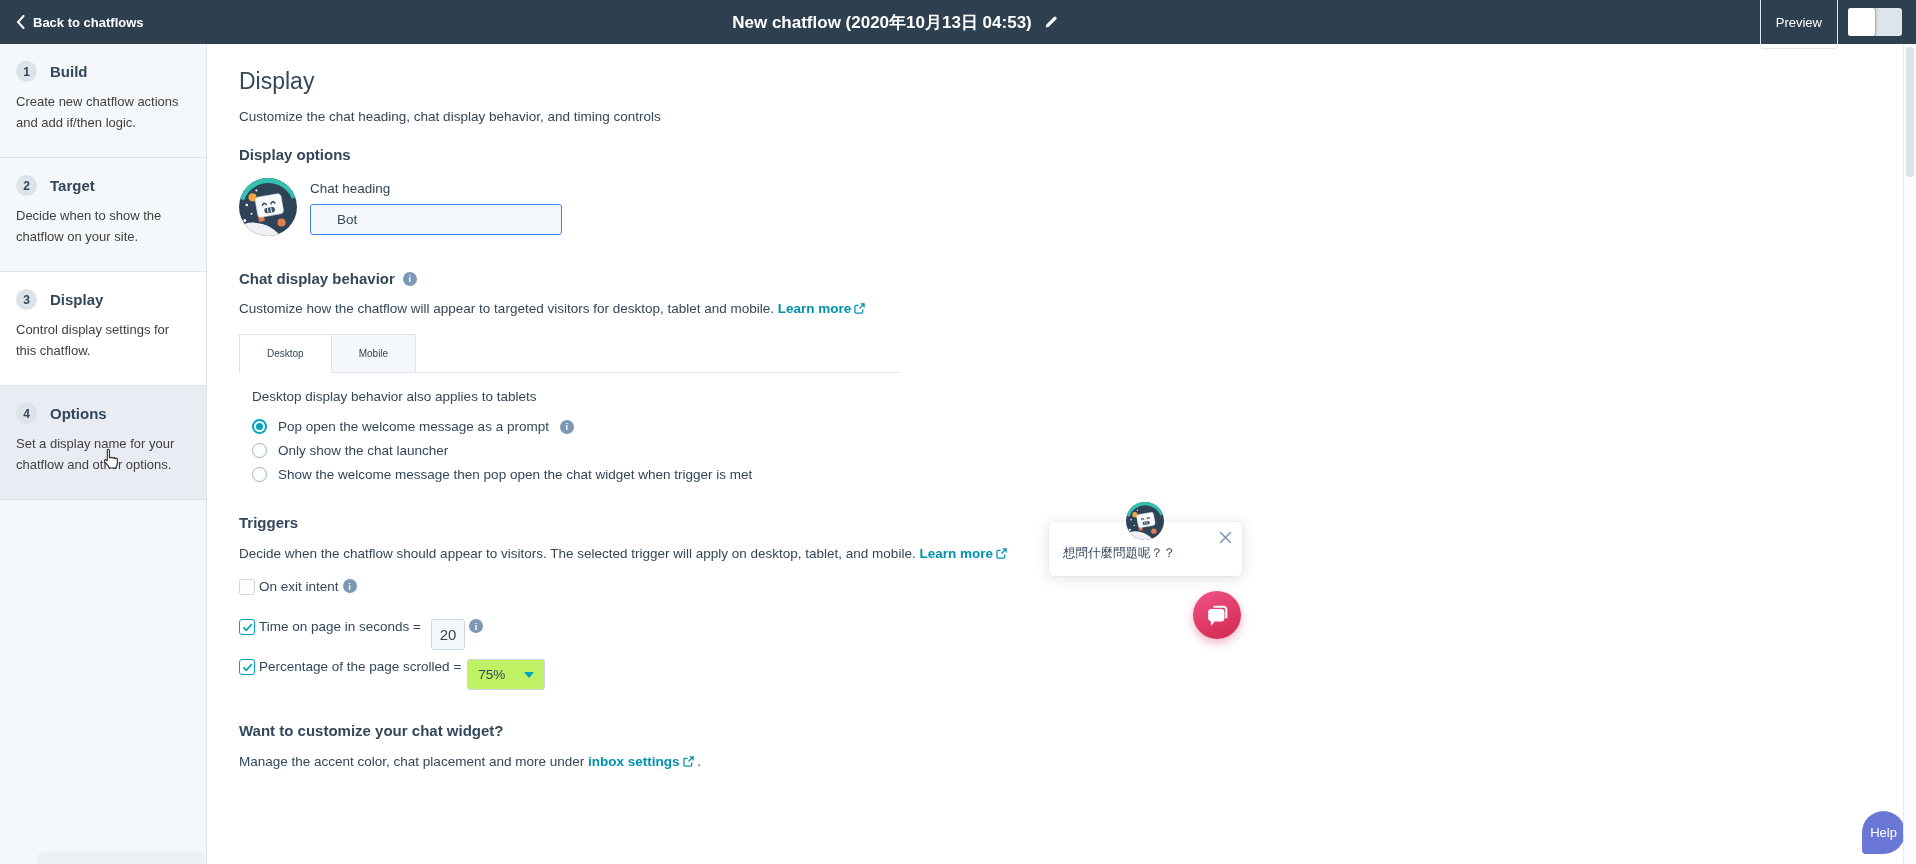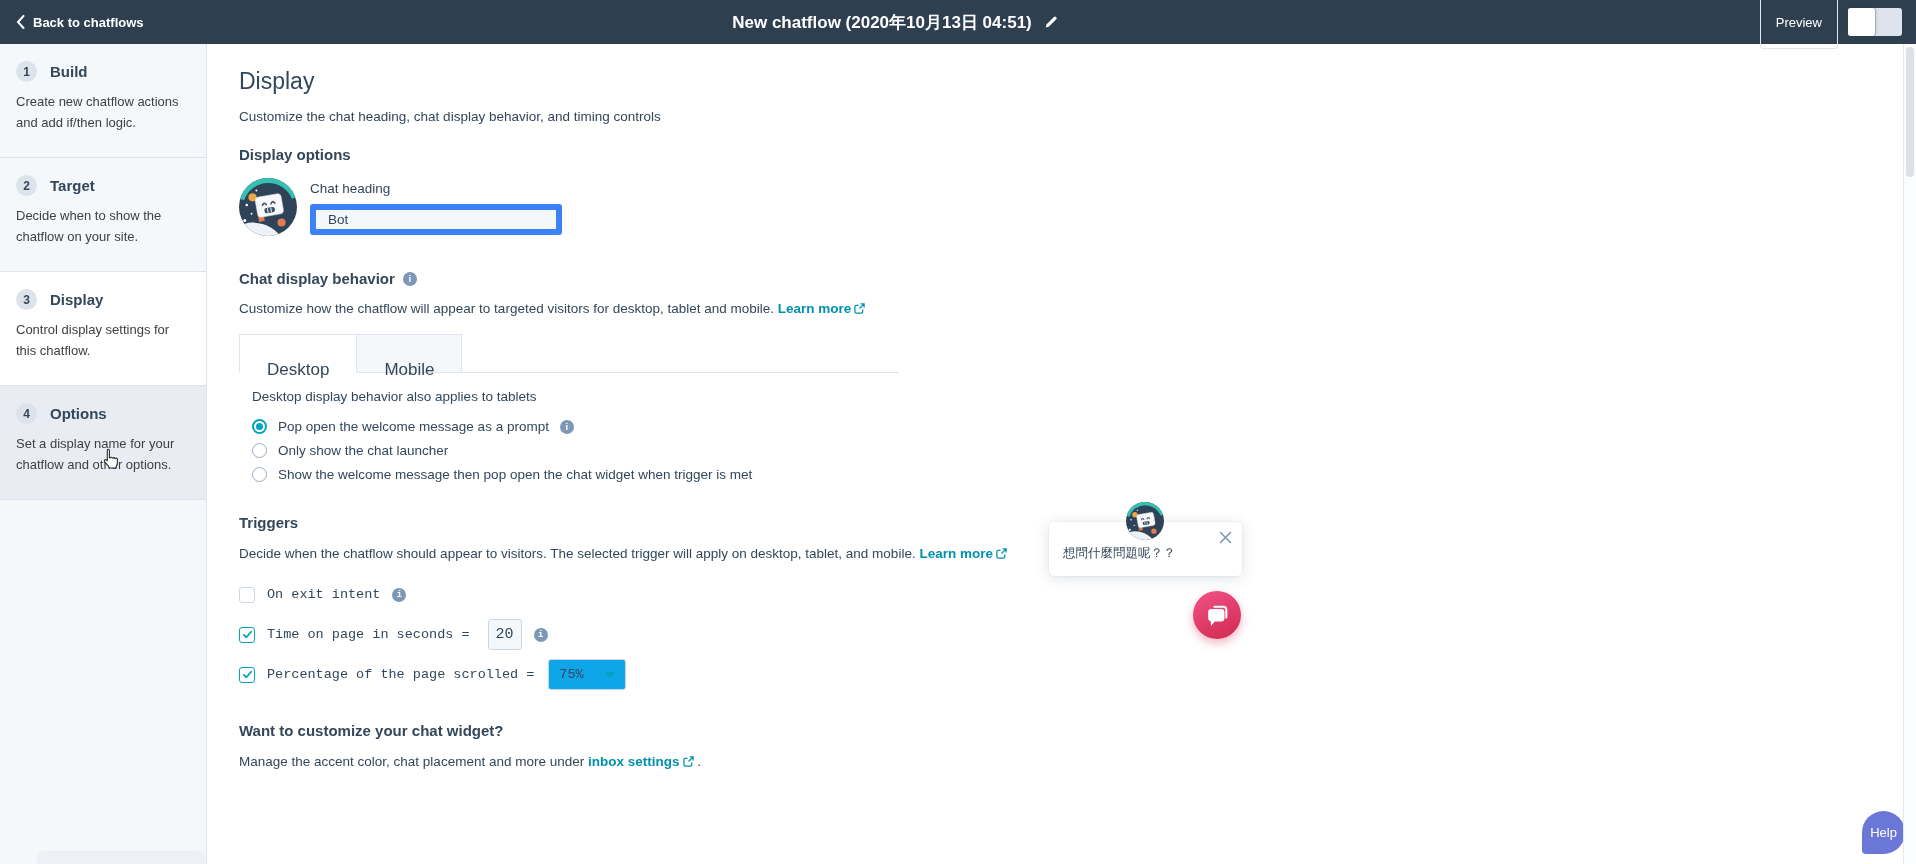--- a/index.html
+++ b/index.html
@@ -76,31 +76,31 @@
   .page-subtitle { font-size:13.5px; margin-bottom:22px; }
   .section-heading { font-size:15px; font-weight:700; margin-bottom:15px; }
   .heading-with-info { display:flex; align-items:center; gap:8px; margin-bottom:14px; }
   .heading-with-info .section-heading { margin-bottom:0; }
 
   .avatar-row { display:flex; gap:13px; margin-bottom:34px; }
   .avatar-58 { width:58px; height:58px; flex:0 0 58px; }
   .field-label { display:block; font-size:13.5px; margin:3px 0 8px; }
   .text-input {
     width:252px; height:31px; background:#f5f8fa;
-    border:6px solid #3b82f6; border-radius:3px;
-    padding:0 12px; font-size:13.5px; color:#33475b; font-family:inherit;
+    border:1px solid #3b82f6; border-radius:3px;
+    padding:0 26px; font-size:13.5px; color:#33475b; font-family:inherit;
   }
 
   .desc-line { font-size:13.5px; margin-bottom:17px; }
   .link { color:#0091ae; font-weight:700; text-decoration:none; cursor:pointer; }
   .ext-icon { color:#0091ae; margin-left:3px; vertical-align:-1px; }
 
   .tabs { display:flex; border-bottom:1px solid #dfe3eb; width:660px; }
   .tab {
-    padding:16px 27px; height:39px; line-height:38px; font-size:17px;
+    padding:0 27px; height:39px; line-height:38px; font-size:10px;
     border:1px solid #dfe3eb; background:#f5f8fa; margin-bottom:-1px; cursor:pointer;
   }
   .tab + .tab { border-left:none; }
   .tab.active { background:#fff; border-bottom-color:#fff; }
   .tab-panel { padding:16px 0 0 13px; }
   .tab-note { font-size:13.5px; margin-bottom:15px; }
 
   .radio-row { display:flex; align-items:center; gap:11px; margin-bottom:9px; font-size:13.5px; cursor:pointer; }
   .radio {
     width:15px; height:15px; border-radius:50%;
@@ -112,33 +112,33 @@
 
   .info-icon {
     display:inline-flex; width:14px; height:14px; border-radius:50%;
     background:#7c98b6; color:#fff; align-items:center; justify-content:center;
     font-size:9.5px; font-weight:700; font-style:normal; flex:0 0 14px; cursor:pointer;
   }
   .info-icon::after { content:"i"; }
 
   .section-gap { margin-top:32px; }
 
-  .check-row { display:flex; align-items:center; gap:12px; font-size:13.5px; min-height:31px; margin-bottom:9px;font-family:Liberation Mono, monospace; }
+  .check-row { display:flex; align-items:flex-start; gap:4px; font-size:13.5px; min-height:31px; margin-bottom:9px; }
   .checkbox {
     width:16px; height:16px; border:1px solid #cbd6e2; border-radius:3px;
     background:#fff; flex:0 0 16px; display:flex; align-items:center; justify-content:center; cursor:pointer;
   }
   .checkbox.checked { border-color:#00a4bd; }
   .num-input {
     width:34px; height:31px; background:#f5f8fa; border:1px solid #cbd6e2;
     border-radius:3px; font-size:15px; color:#33475b; text-align:center;
     font-family:inherit; margin-left:6px;
   }
   .select-box {
-    width:78px; height:31px; background:#0ea5e9; border:1px solid #cbd6e2;
+    width:78px; height:31px; background:#bef264; border:1px solid #cbd6e2;
     border-radius:3px; display:flex; align-items:center; justify-content:space-between;
     padding:0 10px; font-size:13.5px; margin-left:2px; cursor:pointer;
   }
 
   
   .chat-card {
     position:absolute; left:1049px; top:522px; width:193px; height:54px;
     background:#fff; border-radius:5px; z-index:3;
     box-shadow:0 2px 14px rgba(45,62,80,.16), 0 0 0 1px rgba(45,62,80,.03);
   }
@@ -208,21 +208,21 @@
 <header class="topbar">
   <div class="back-link">
     <span style="line-height:0">
       <svg width="9" height="14" viewBox="0 0 9 14">
           <path d="M7.5 1 L2 7 l5.5 6" stroke="#fff" stroke-width="2" fill="none" stroke-linecap="round"></path>
         </svg>
     </span>
     <span>Back to chatflows</span>
   </div>
   <div class="topbar-title">
-    <span>New chatflow (2020年10月13日 04:51)</span>
+    <span>New chatflow (2020年10月13日 04:53)</span>
     <span style="line-height:0;cursor:pointer">
       <svg width="14" height="14" viewBox="0 0 14 14">
           <path d="M1.5 12.5 l.7-3 L9.7 2 a1.4 1.4 0 0 1 2 0 l.3.3 a1.4 1.4 0 0 1 0 2 L4.5 11.8 z" fill="#fff"></path>
         </svg>
     </span>
   </div>
   <div class="topbar-right">
     <button class="preview-btn">Preview</button>
     <div class="publish-toggle">
       <div class="publish-knob"></div>

